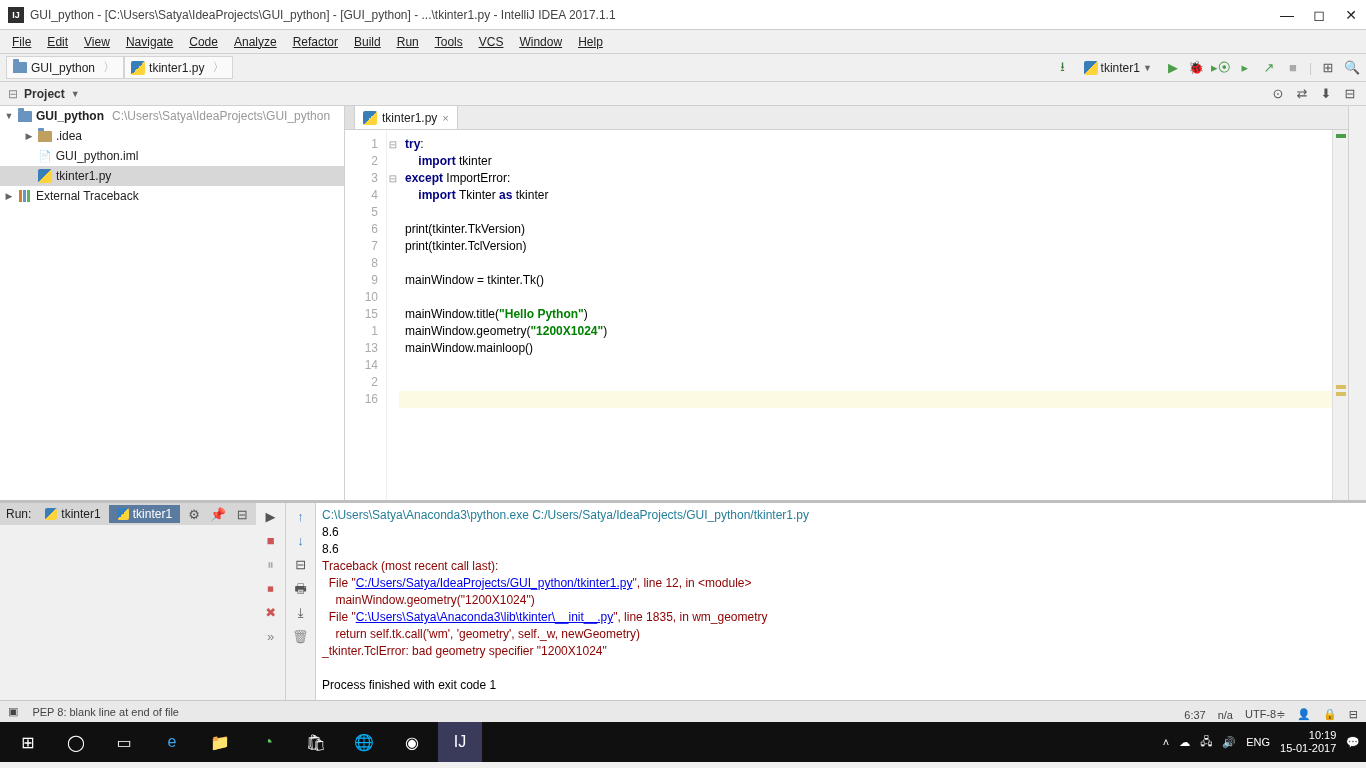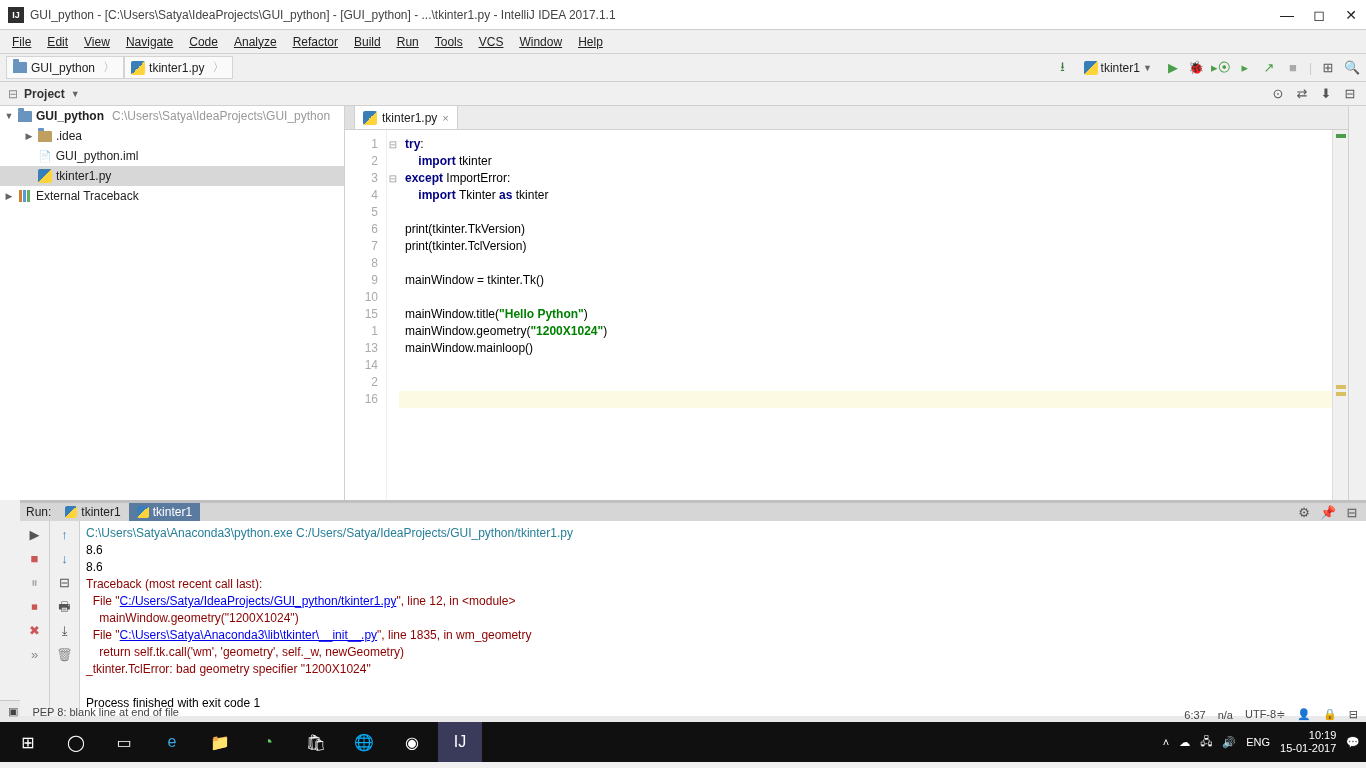--- a/index.html
+++ b/index.html
@@ -59,21 +59,21 @@
 .code { flex:1; padding:6px 0 13px 6px; white-space:pre; }
 .hl-line { position:absolute; left:54px; right:16px; height:17px; background:#fdfae4; z-index:0; }
 .code .kw { color:#000080; font-weight:bold; }
 .code .str { color:#008000; font-weight:bold; }
 .code .id { color:#000; }
 .editor-scroll { width:16px; background:#f0f0f0; border-left:1px solid #ddd; position:relative; }
 .marker { position:absolute; right:2px; width:10px; height:4px; }
 .editor-strip { width:18px; background:#f0f0f0; border-left:1px solid #d0d0d0; writing-mode:vertical-rl; text-align:center; padding-top:8px; color:#555; display:flex; gap:12px; }
 
 
-.runpanel { height:200px; border-top:3px solid #c0c0c0; display:flex; flex-direction:column;margin-left:20px; }
+.runpanel { height:200px; border-top:3px solid #c0c0c0; display:flex; flex-direction:row; }
 .runhdr { height:22px; background:#d6d6d6; display:flex; align-items:center; padding:0 6px; gap:6px; }
 .runtab { padding:2px 8px; display:flex; align-items:center; gap:4px; }
 .runtab.active { background:#5a7aa0; color:#fff; }
 .runhdr .right { margin-left:auto; display:flex; gap:8px; }
 .runbody { flex:1; display:flex; background:#fff; font-family:"Courier New",monospace; font-size:12px; line-height:17px; }
 .runside { width:30px; background:#f0f0f0; border-right:1px solid #d0d0d0; display:flex; flex-direction:column; align-items:center; padding-top:4px; gap:6px; }
 .runside2 { width:30px; background:#f0f0f0; border-right:1px solid #d0d0d0; display:flex; flex-direction:column; align-items:center; padding-top:4px; gap:6px; }
 .sbtn { width:18px; height:18px; display:flex; align-items:center; justify-content:center; font-size:13px; color:#555; }
 .console { flex:1; padding:4px 6px; white-space:pre; overflow:hidden; }
 .console .path { color:#267f99; }

